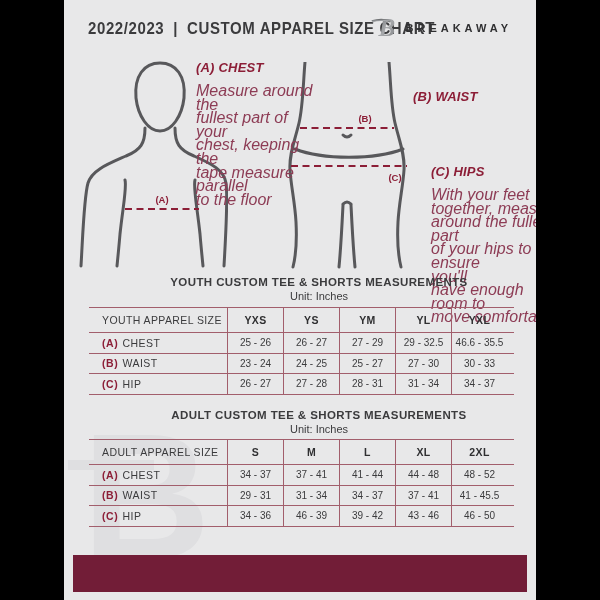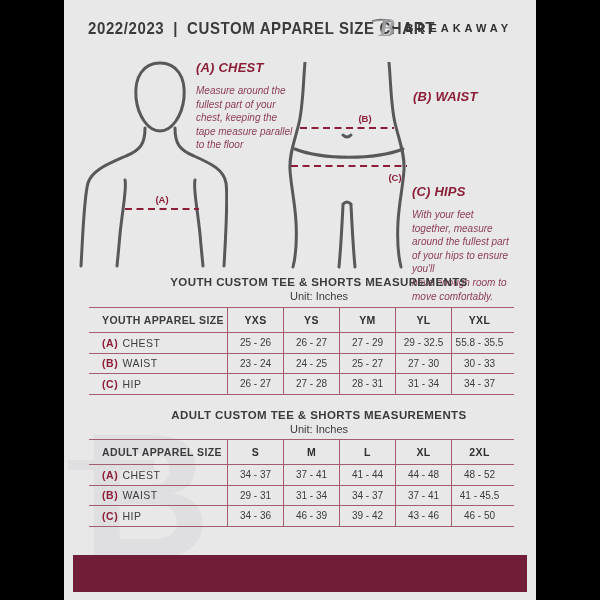--- a/index.html
+++ b/index.html
@@ -26,24 +26,24 @@
   .hdr{position:absolute;left:0;top:0;width:472px;height:46px;z-index:2;}
   .hdr-title{position:absolute;left:24px;top:19px;display:flex;align-items:center;gap:9px;
     font-size:15px;font-weight:bold;color:var(--ink);letter-spacing:.6px;white-space:nowrap;
     transform:scaleY(1.08);transform-origin:top left;}
   .brand{position:absolute;right:24px;top:14px;display:flex;align-items:center;gap:8px;}
   .brand-name{font-size:11px;font-weight:bold;color:#2f2f31;letter-spacing:4px;}
 
   
   .instr{position:absolute;z-index:2;}
   .instr h3{font-size:13px;font-weight:bold;color:var(--maroon);letter-spacing:.2px;margin-bottom:9px;font-style:italic;}
-  .instr p{font-size:10px;font-style:italic;color:var(--maroon-soft);line-height:13.6px;white-space:pre-line;}
+  .instr p{font-size:16px;font-style:italic;color:var(--maroon-soft);line-height:13.6px;white-space:pre-line;}
   .instr-a{left:132px;top:60px;width:122px;}
   .instr-b{left:349px;top:60px;width:122px;margin-top:29px;}
-  .instr-c{left:348px;top:164px;width:132px;margin-top:20px;}
+  .instr-c{left:367px;top:164px;width:132px;}
 
   
   .fig{position:absolute;z-index:1;}
   .fig-upper{left:12px;top:56px;}
   .fig-lower{left:219px;top:62px;}
   .fig path,.fig ellipse{fill:none;stroke:var(--figure);stroke-width:3;stroke-linecap:round;}
   .fig .dash{stroke:var(--maroon);stroke-width:2.2;stroke-dasharray:7 4.5;stroke-linecap:butt;}
   .fig text{font-family:"Liberation Sans",sans-serif;font-size:9.5px;font-weight:bold;fill:var(--maroon);}
 
   
@@ -55,21 +55,21 @@
   .size-table{position:absolute;left:25px;width:425px;text-align:left;}
   .sec-youth .size-table{top:31px;}
   .sec-adult .size-table{top:30px;}
   .t-row{display:flex;align-items:stretch;height:20.5px;border-bottom:1px solid var(--tborder);}
   .t-row.t-head{height:26px;border-top:1px solid var(--tborder);}
   .t-cell{width:56px;display:flex;align-items:center;justify-content:center;
     border-left:1px solid var(--tborder);font-size:10px;color:var(--ink);}
   .t-label{width:138px;border-left:none;justify-content:flex-start;padding-left:13px;
     font-size:10.5px;letter-spacing:.6px;}
   .t-head .t-cell{font-size:10.5px;font-weight:bold;color:#2f2f31;letter-spacing:.4px;}
-  .t-head .t-label{font-weight:bold;color:var(--ink);}
+  .t-head .t-label{font-weight:normal;color:var(--ink);}
   .t-fill{width:7px;}
   .row-prefix{color:var(--maroon);font-weight:bold;margin-right:4px;}
   .row-name{letter-spacing:.5px;}
 
   
   .footer-bar{position:absolute;left:9px;top:555px;width:454px;height:37px;
     background:var(--maroon-dark);z-index:2;}
 </style>
 </head>
 <body>
@@ -165,21 +165,21 @@
         </div>
         <div class="t-row">
           <div class="t-cell t-label">
             <span class="row-prefix">(A)</span>
             <span class="row-name">CHEST</span>
           </div>
           <div class="t-cell">25 - 26</div>
           <div class="t-cell">26 - 27</div>
           <div class="t-cell">27 - 29</div>
           <div class="t-cell">29 - 32.5</div>
-          <div class="t-cell">55.8 - 35.5</div>
+          <div class="t-cell">46.6 - 35.5</div>
           <div class="t-fill"></div>
         </div>
         <div class="t-row">
           <div class="t-cell t-label">
             <span class="row-prefix">(B)</span>
             <span class="row-name">WAIST</span>
           </div>
           <div class="t-cell">23 - 24</div>
           <div class="t-cell">24 - 25</div>
           <div class="t-cell">25 - 27</div>

